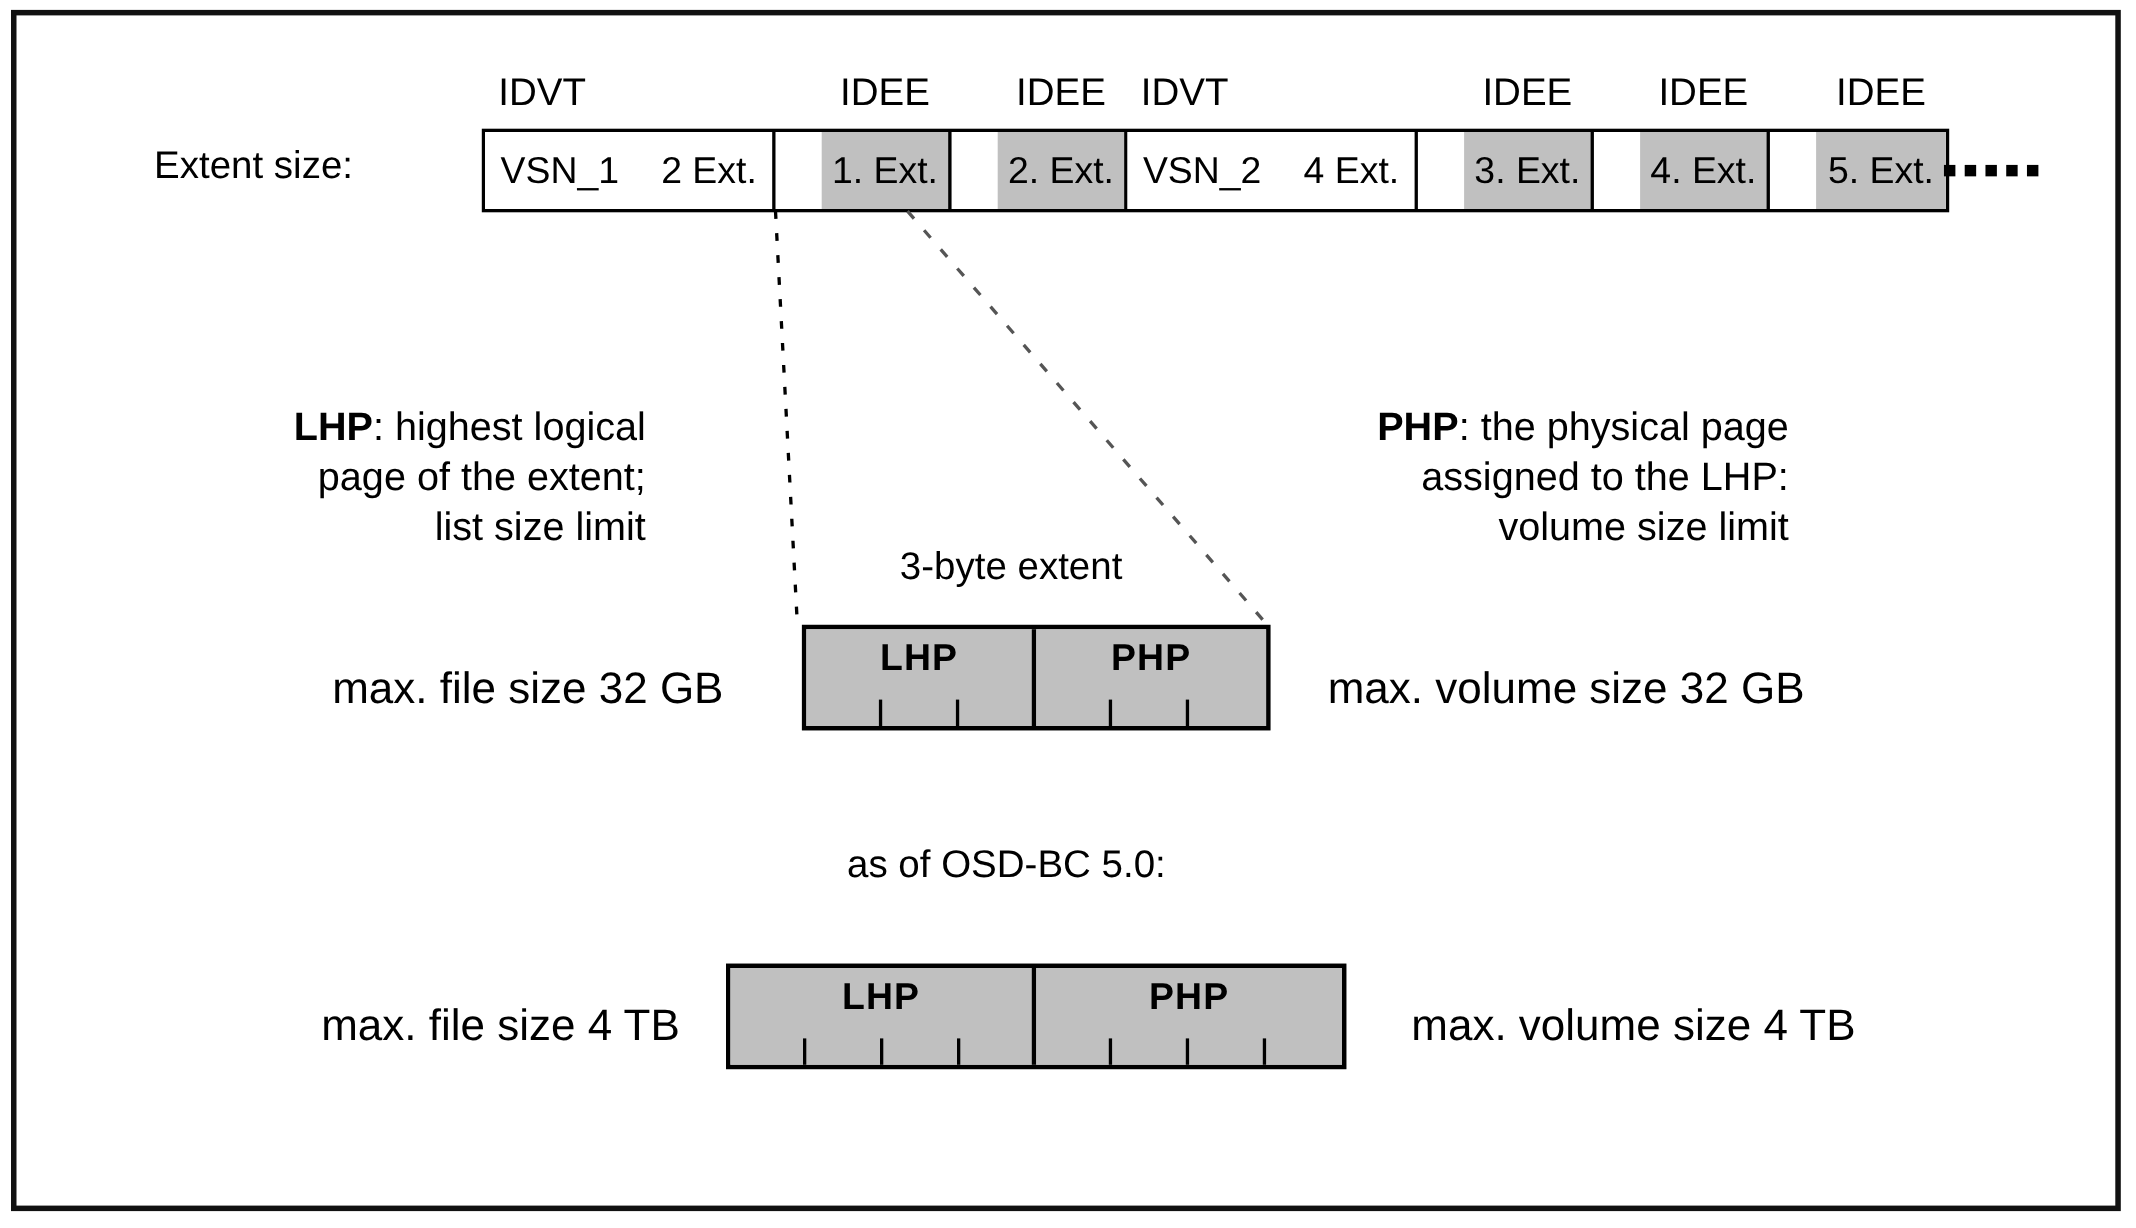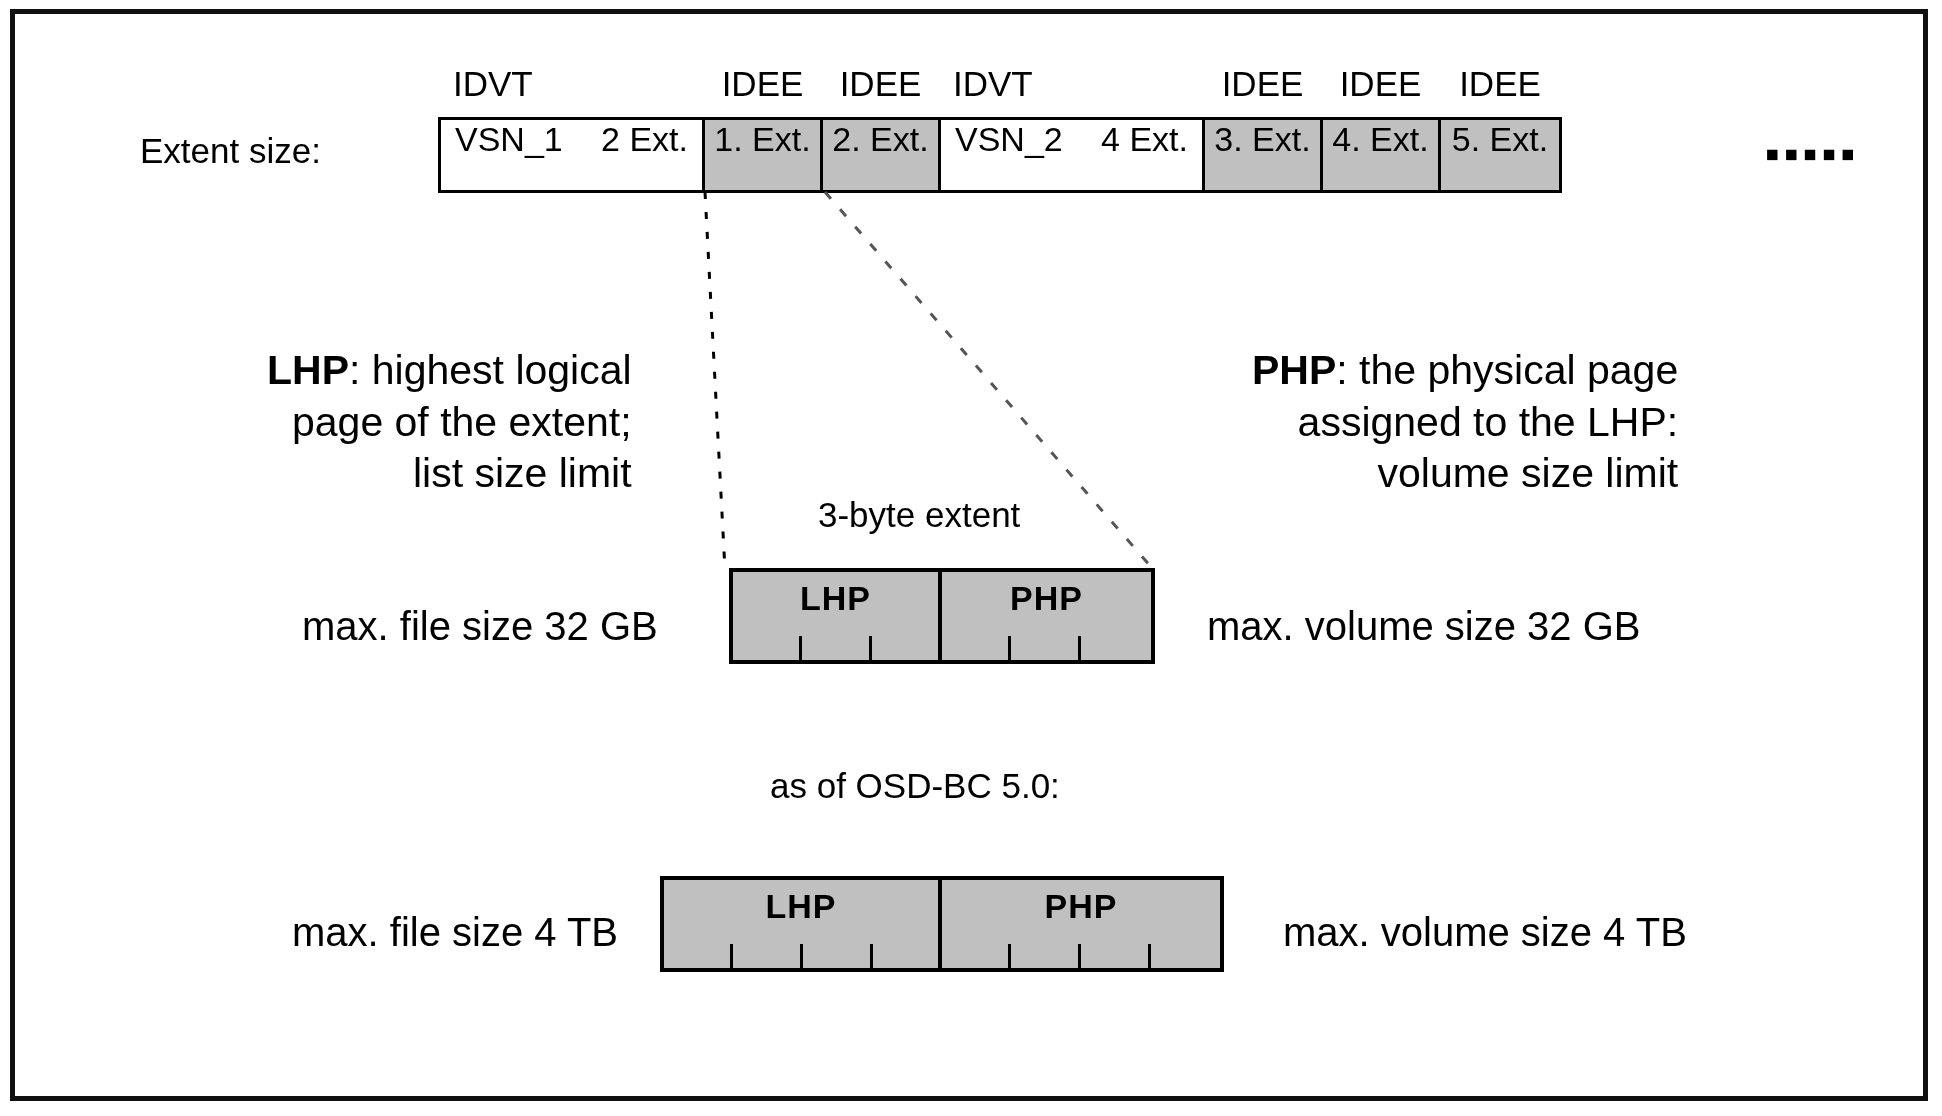--- a/index.html
+++ b/index.html
@@ -46,35 +46,36 @@
     border: 3px solid #000000;
     box-sizing: content-box;
     display: flex;
     background: #ffffff;
   }
   .strip-cell {
     border-right: 3px solid #000000;
     box-sizing: border-box;
     height: 70px;
     display: flex;
-    align-items: flex-start;
+    align-items: center;
     position: relative;
     font-size: 34px;
     white-space: nowrap;
   }
   .strip-cell:last-child { border-right: none; }
   .strip-cell.idvt {
     background: #ffffff;
     justify-content: space-between;
     padding: 0 14px;
   }
   .strip-cell.idee {
     background: #c0c0c0;
     justify-content: center;
     padding: 0 9px;
+    margin-left: 42px;
   }
   .head-label {
     position: absolute;
     top: -56px;
     font-size: 35px;
     white-space: nowrap;
     width: 100%;
     text-align: center;
     left: 0;
   }
@@ -83,23 +84,24 @@
     left: 1765px;
     top: 133px;
     font-size: 42px;
     font-weight: bold;
     letter-spacing: 4px;
     line-height: 1;
   }
 
   
   .desc-block {
-    font-size: 41px;
+    font-size: 36px;
     line-height: 1.26;
     white-space: nowrap;
+    margin-top: 20px;
   }
   #lhp-desc { left: 267px; top: 345px; text-align: right; }
   #php-desc { left: 1252px; top: 345px; text-align: right; }
   .desc-block b { font-weight: bold; }
 
   
   .extent-box {
     position: absolute;
     display: flex;
     border: 4px solid #000000;

